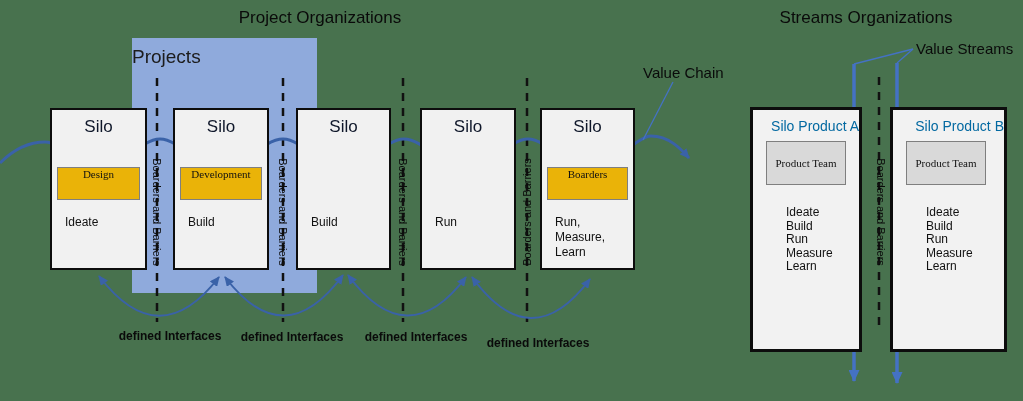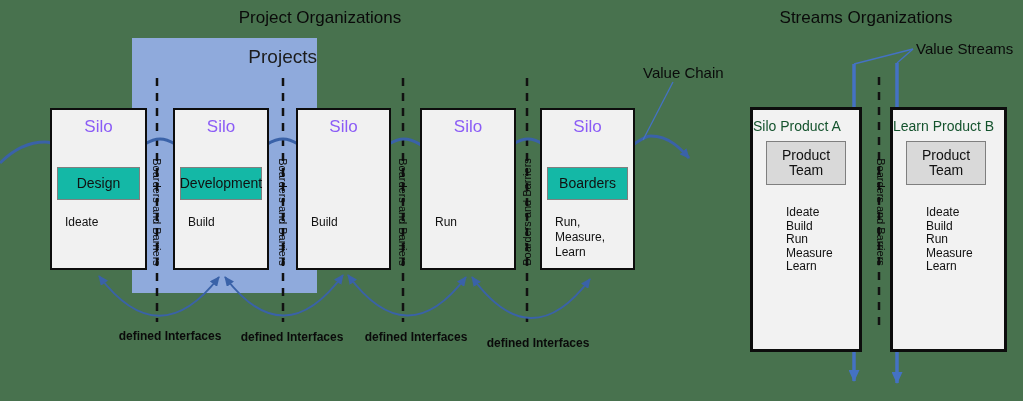--- a/index.html
+++ b/index.html
@@ -1,34 +1,34 @@
 <!DOCTYPE html>
 <html><head>
 <meta charset="utf-8">
 <style>
   html,body{margin:0;padding:0;}
   body{font-family:"Liberation Sans",sans-serif;background:#48724e;}
   #canvas{position:relative;width:1023px;height:401px;background:#48724e;overflow:hidden;}
   .abs{position:absolute;}
   .section-title{font-size:17px;font-weight:400;color:#0a0a0a;text-align:center;white-space:nowrap;}
   .projects-rect{background:#8faadc;}
-  .projects-label{font-size:19px;color:#1c1c1c;text-align:right;}
+  .projects-label{font-size:19px;color:#1c1c1c;text-align:left;}
   .silo{background:#f1f1f1;border:2.5px solid #0d0d0d;box-sizing:border-box;}
-  .silo-title{font-size:17px;color:#8b5cf6;text-align:center;margin-top:7px;}
-  .team-box{position:absolute;left:5px;right:5px;top:57px;height:33px;background:#14b8a6;
-            border:1.5px solid #7f7f7f;box-sizing:border-box;display:flex;align-items:center;justify-content:center;}
-  .team-label{font-size:14px;color:#111;text-align:center;line-height:1.1;}
+  .silo-title{font-size:17px;color:#0f172a;text-align:center;margin-top:7px;}
+  .team-box{position:absolute;left:5px;right:5px;top:57px;height:33px;background:#eab308;
+            border:1.5px solid #7f7f7f;box-sizing:border-box;display:flex;align-items:flex-start;justify-content:center;}
+  .team-label{font-size:11px;color:#111;text-align:center;line-height:1.1;font-family:Liberation Serif, serif;}
   .silo-activities{position:absolute;left:13px;top:105px;right:6px;font-size:12px;color:#111;white-space:pre-line;line-height:1.25;}
   .barrier-label{font-size:11px;color:#0a0a0a;white-space:nowrap;text-align:center;width:150px;}
   .rot-cw{transform:rotate(90deg);transform-origin:center;}
   .rot-ccw{transform:rotate(-90deg);transform-origin:center;}
   .pointer-label{font-size:15px;font-weight:400;color:#0a0a0a;white-space:nowrap;}
   .interface-label{font-size:12px;font-weight:700;color:#0a0a0a;white-space:nowrap;text-align:center;width:140px;}
   .product-box{background:#f2f2f2;border:3px solid #0d0d0d;box-sizing:border-box;}
-  .product-title{font-size:14px;color:#14532d;text-align:left;margin-top:8px;white-space:nowrap;}
+  .product-title{font-size:14px;color:#0369a1;text-align:right;margin-top:8px;white-space:nowrap;}
   .product-team-box{position:absolute;left:13px;top:31px;width:80px;height:44px;background:#d9d9d9;
             border:1.5px solid #7f7f7f;box-sizing:border-box;display:flex;align-items:center;justify-content:center;}
   .product-activities{position:absolute;left:33px;top:96px;font-size:12px;color:#111;white-space:pre-line;line-height:13.5px;}
   svg{position:absolute;left:0;top:0;pointer-events:none;}
 </style>
 </head>
 <body>
 
 <div id="canvas">
 
@@ -130,21 +130,21 @@
       <span class="team-label">Product Team</span>
     </div>
     <div class="product-activities">Ideate
 Build
 Run
 Measure
 Learn</div>
   </div>
 
   <div class="abs product-box" style="left:890px;top:107px;width:117px;height:245px;">
-    <div class="product-title">Learn Product B</div>
+    <div class="product-title">Silo Product B</div>
     <div class="product-team-box">
       <span class="team-label">Product Team</span>
     </div>
     <div class="product-activities">Ideate
 Build
 Run
 Measure
 Learn</div>
   </div>
 

